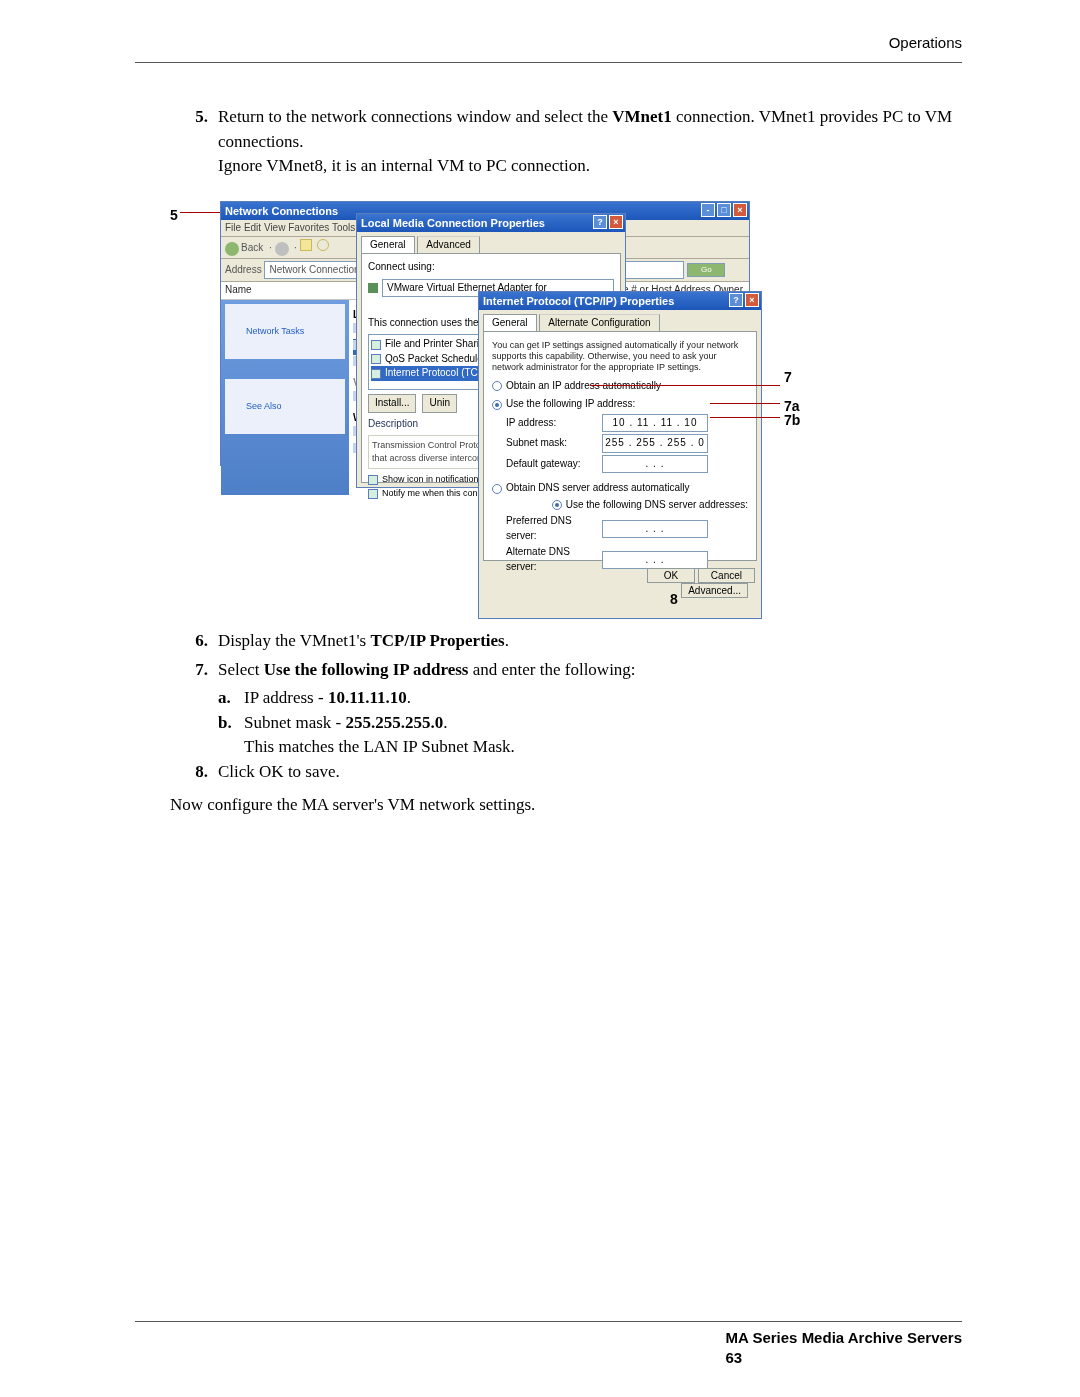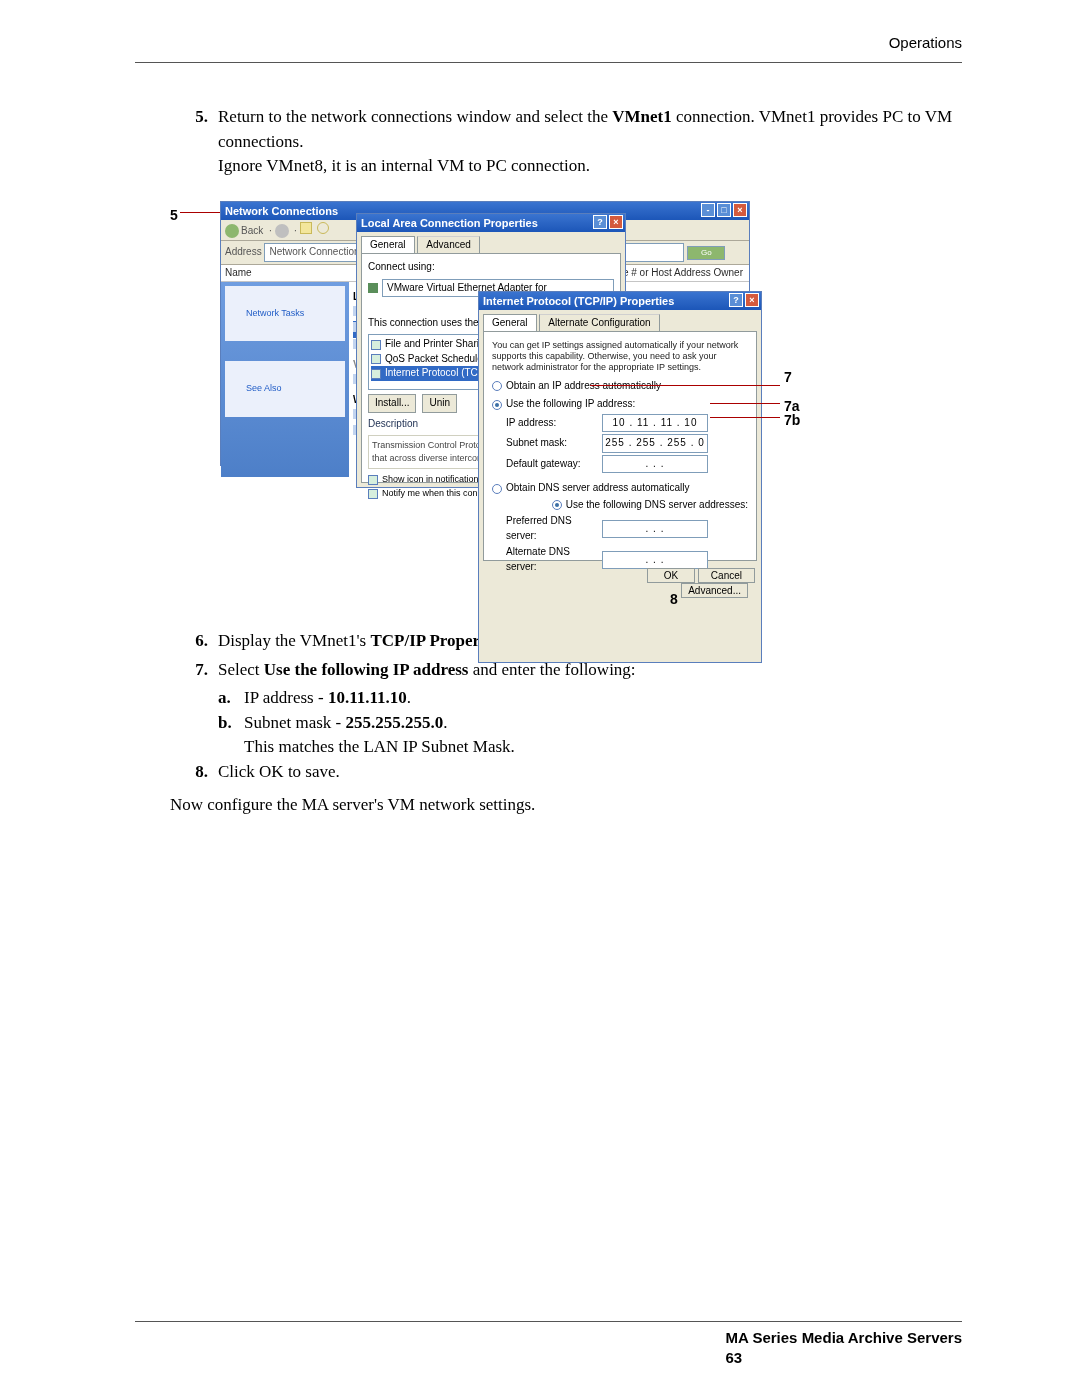--- a/index.html
+++ b/index.html
@@ -153,21 +153,21 @@
   .btn{border:1px solid #919b9c;background:#ece9d8;padding:1px 6px;font-size:10px;}
   .items-box{border:1px solid #7f9db9;height:56px;padding:2px;margin:4px 0;overflow:hidden;}
   .items-box .row{display:flex;gap:4px;align-items:center;padding:0;}
   .chk{width:10px;height:10px;border:1px solid #5a7ebc;background:#d6eedd;display:inline-block;}
   .items-box .row.sel{background:#316ac5;color:#fff;}
   .desc-box{border:1px solid #d0d0c0;padding:3px;margin:4px 0;color:#444;font-size:9px;height:34px;}
   .chk-row{display:flex;gap:4px;align-items:center;margin:1px 0;font-size:9px;}
   
   .tcp-window{
     position:absolute;left:308px;top:92px;
-    width:284px;height:372px;
+    width:284px;height:328px;
     border:1px solid #5a7ebc;background:#ece9d8;
     font-family:Tahoma,Arial,sans-serif;font-size:10px;
   }
   .tcp-body{background:#fff;border:1px solid #919b9c;margin:0 4px 4px 4px;padding:8px;height:230px;}
   .help-txt{font-size:9px;color:#222;margin-bottom:6px;line-height:1.2;}
   .radio{width:10px;height:10px;border:1px solid #5a7ebc;border-radius:50%;display:inline-block;vertical-align:middle;margin-right:4px;position:relative;}
   .radio.on::after{content:"";position:absolute;left:2px;top:2px;width:4px;height:4px;border-radius:50%;background:#3b6ea5;}
   .field-row{display:flex;align-items:center;margin:2px 0 2px 14px;font-size:10px;}
   .field-row .lbl{width:96px;}
   .ip-input{border:1px solid #7f9db9;background:#fff;width:106px;padding:1px;letter-spacing:1px;text-align:center;}
@@ -201,20 +201,21 @@
 
     <div class="nc-window">
       <div class="titlebar">
         <span>Network Connections</span>
         <div class="tb-btns">
           <div class="tb-btn min">-</div>
           <div class="tb-btn max">□</div>
           <div class="tb-btn">×</div>
         </div>
       </div>
+      <div class="menubar">File    Edit    View    Favorites    Tools</div>
       <div class="toolbar">
         <span class="tb-icon"></span><span>Back</span>
         &nbsp;·&nbsp;<span class="tb-icon" style="background:#bfbfbf;"></span>
         ·&nbsp;<span style="display:inline-block;width:12px;height:12px;background:#f3e69b;border:1px solid #c9b95a;"></span>
         &nbsp;<span style="display:inline-block;width:12px;height:12px;border:1px solid #c9b95a;border-radius:50%;"></span>
       </div>
       <div class="addressbar">
         <span>Address</span>
         <span class="addr-input">Network Connections</span>
         <span class="go-btn">Go</span>
@@ -237,21 +238,21 @@
           <div class="nc-item"><span class="ico"></span><span>Focus VPN</span></div>
           <div class="nc-section">Wizard</div>
           <div class="nc-item"><span class="ico"></span><span>New Connection Wizard</span></div>
           <div class="nc-item"><span class="ico"></span><span>Network Setup Wizard</span></div>
         </div>
       </div>
     </div>
 
     <div class="lac-window">
       <div class="titlebar">
-        <span>Local Area Connection Properties</span>
+        <span>Local Media Connection Properties</span>
         <div class="tb-btns">
           <div class="tb-btn min">?</div>
           <div class="tb-btn">×</div>
         </div>
       </div>
       <div class="tabs">
         <span class="tab">General</span>
         <span class="tab inactive">Advanced</span>
       </div>
       <div class="lac-body">

